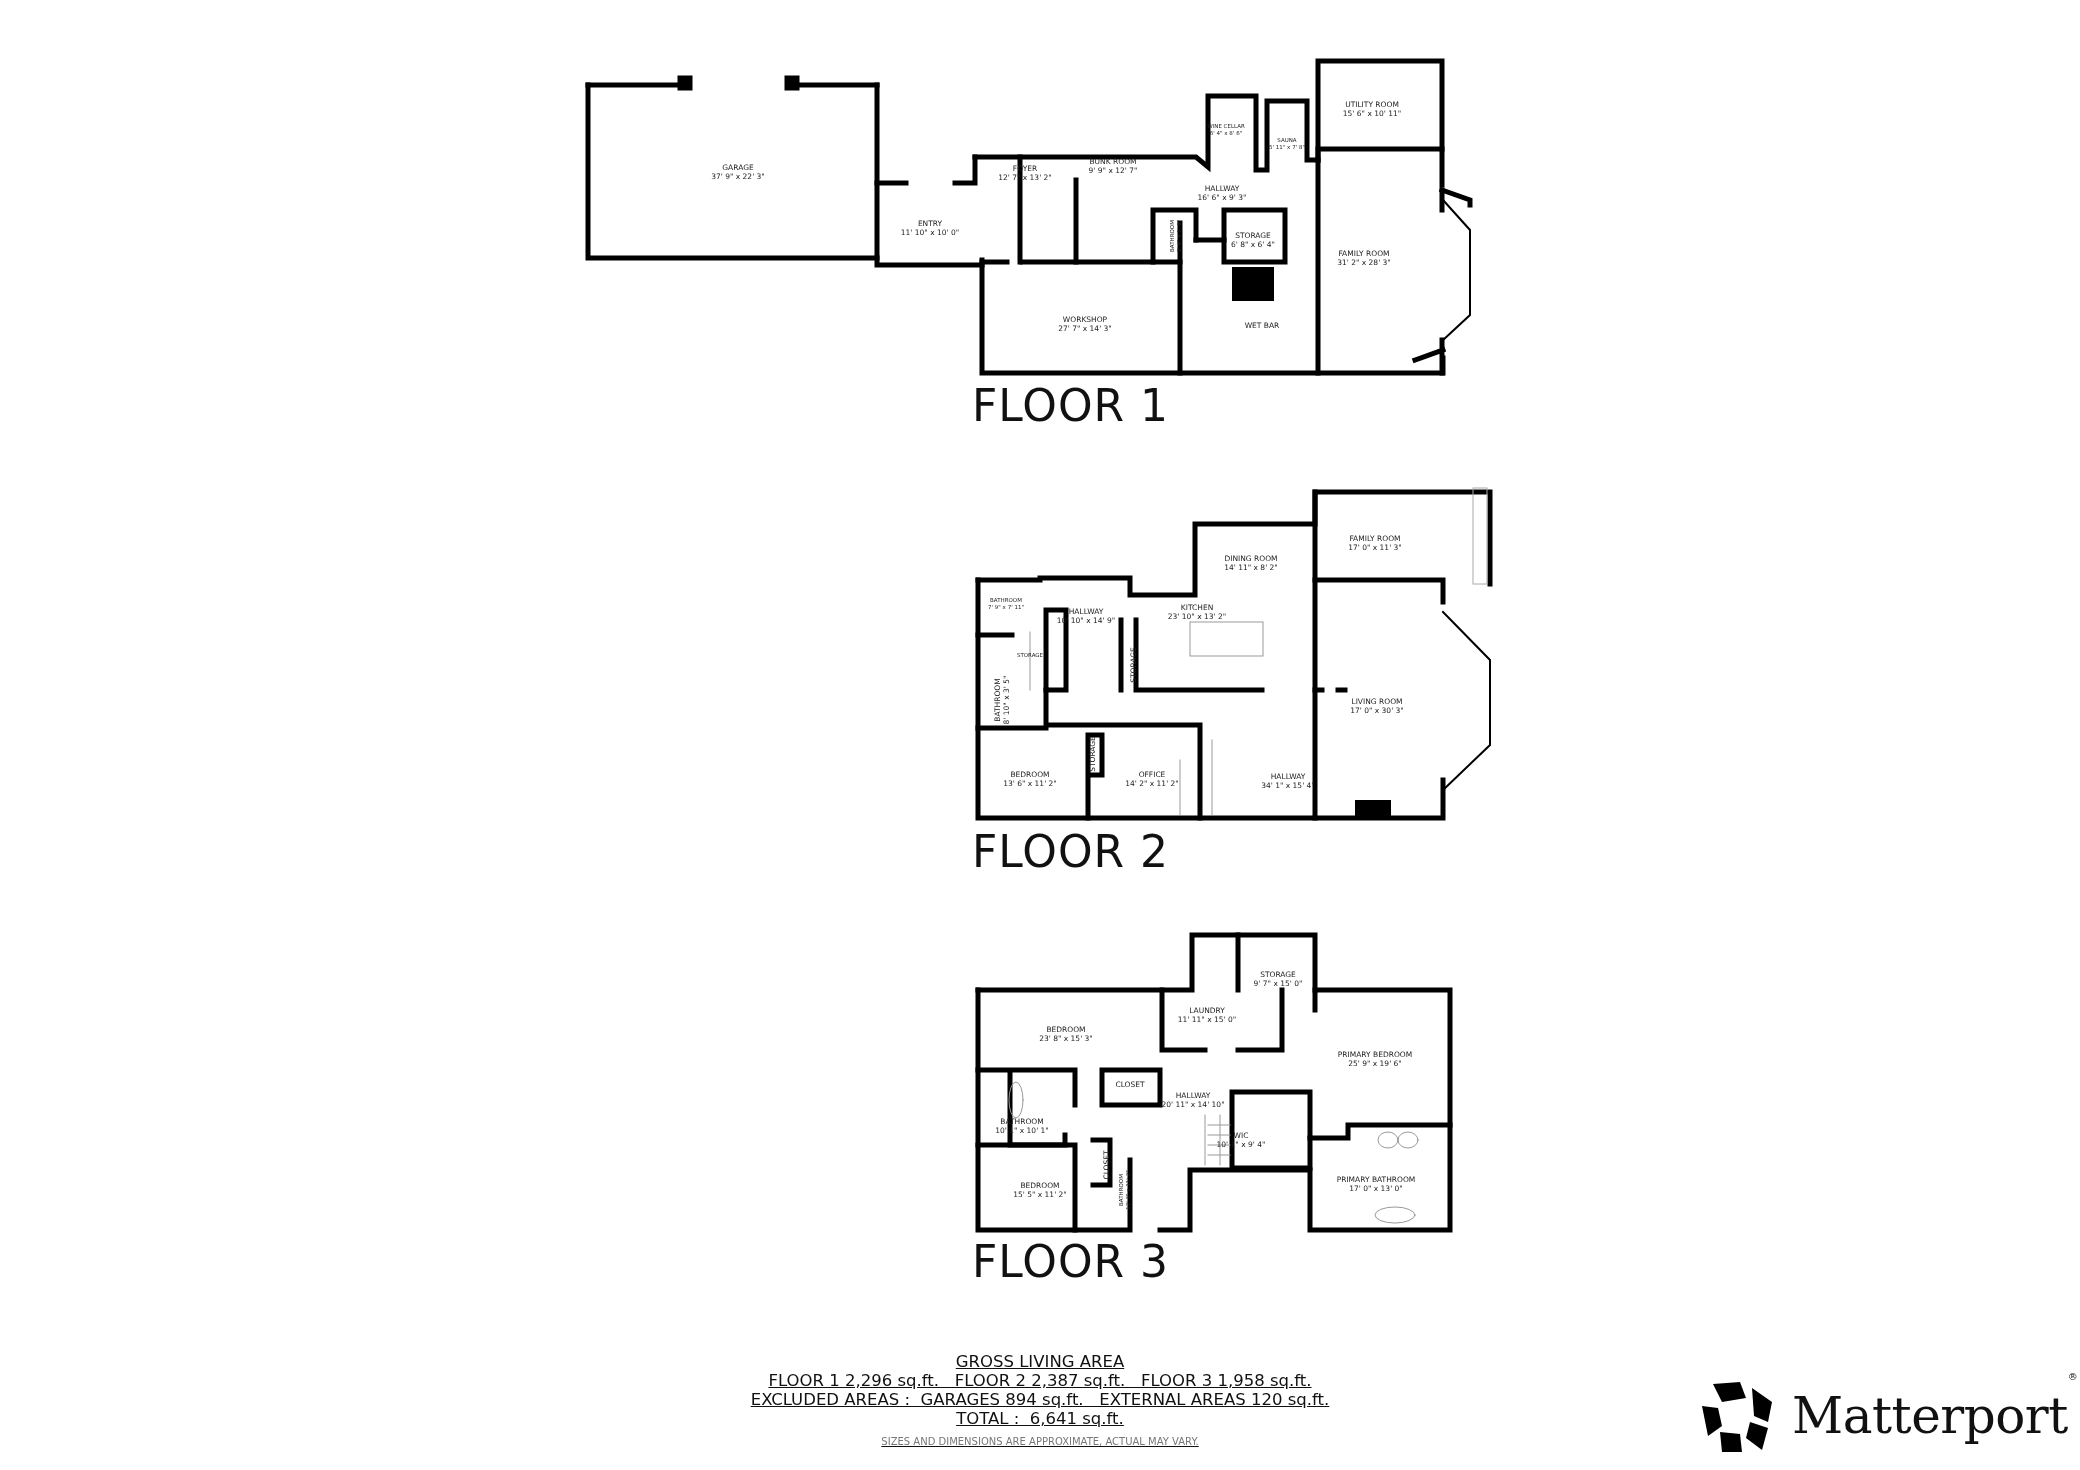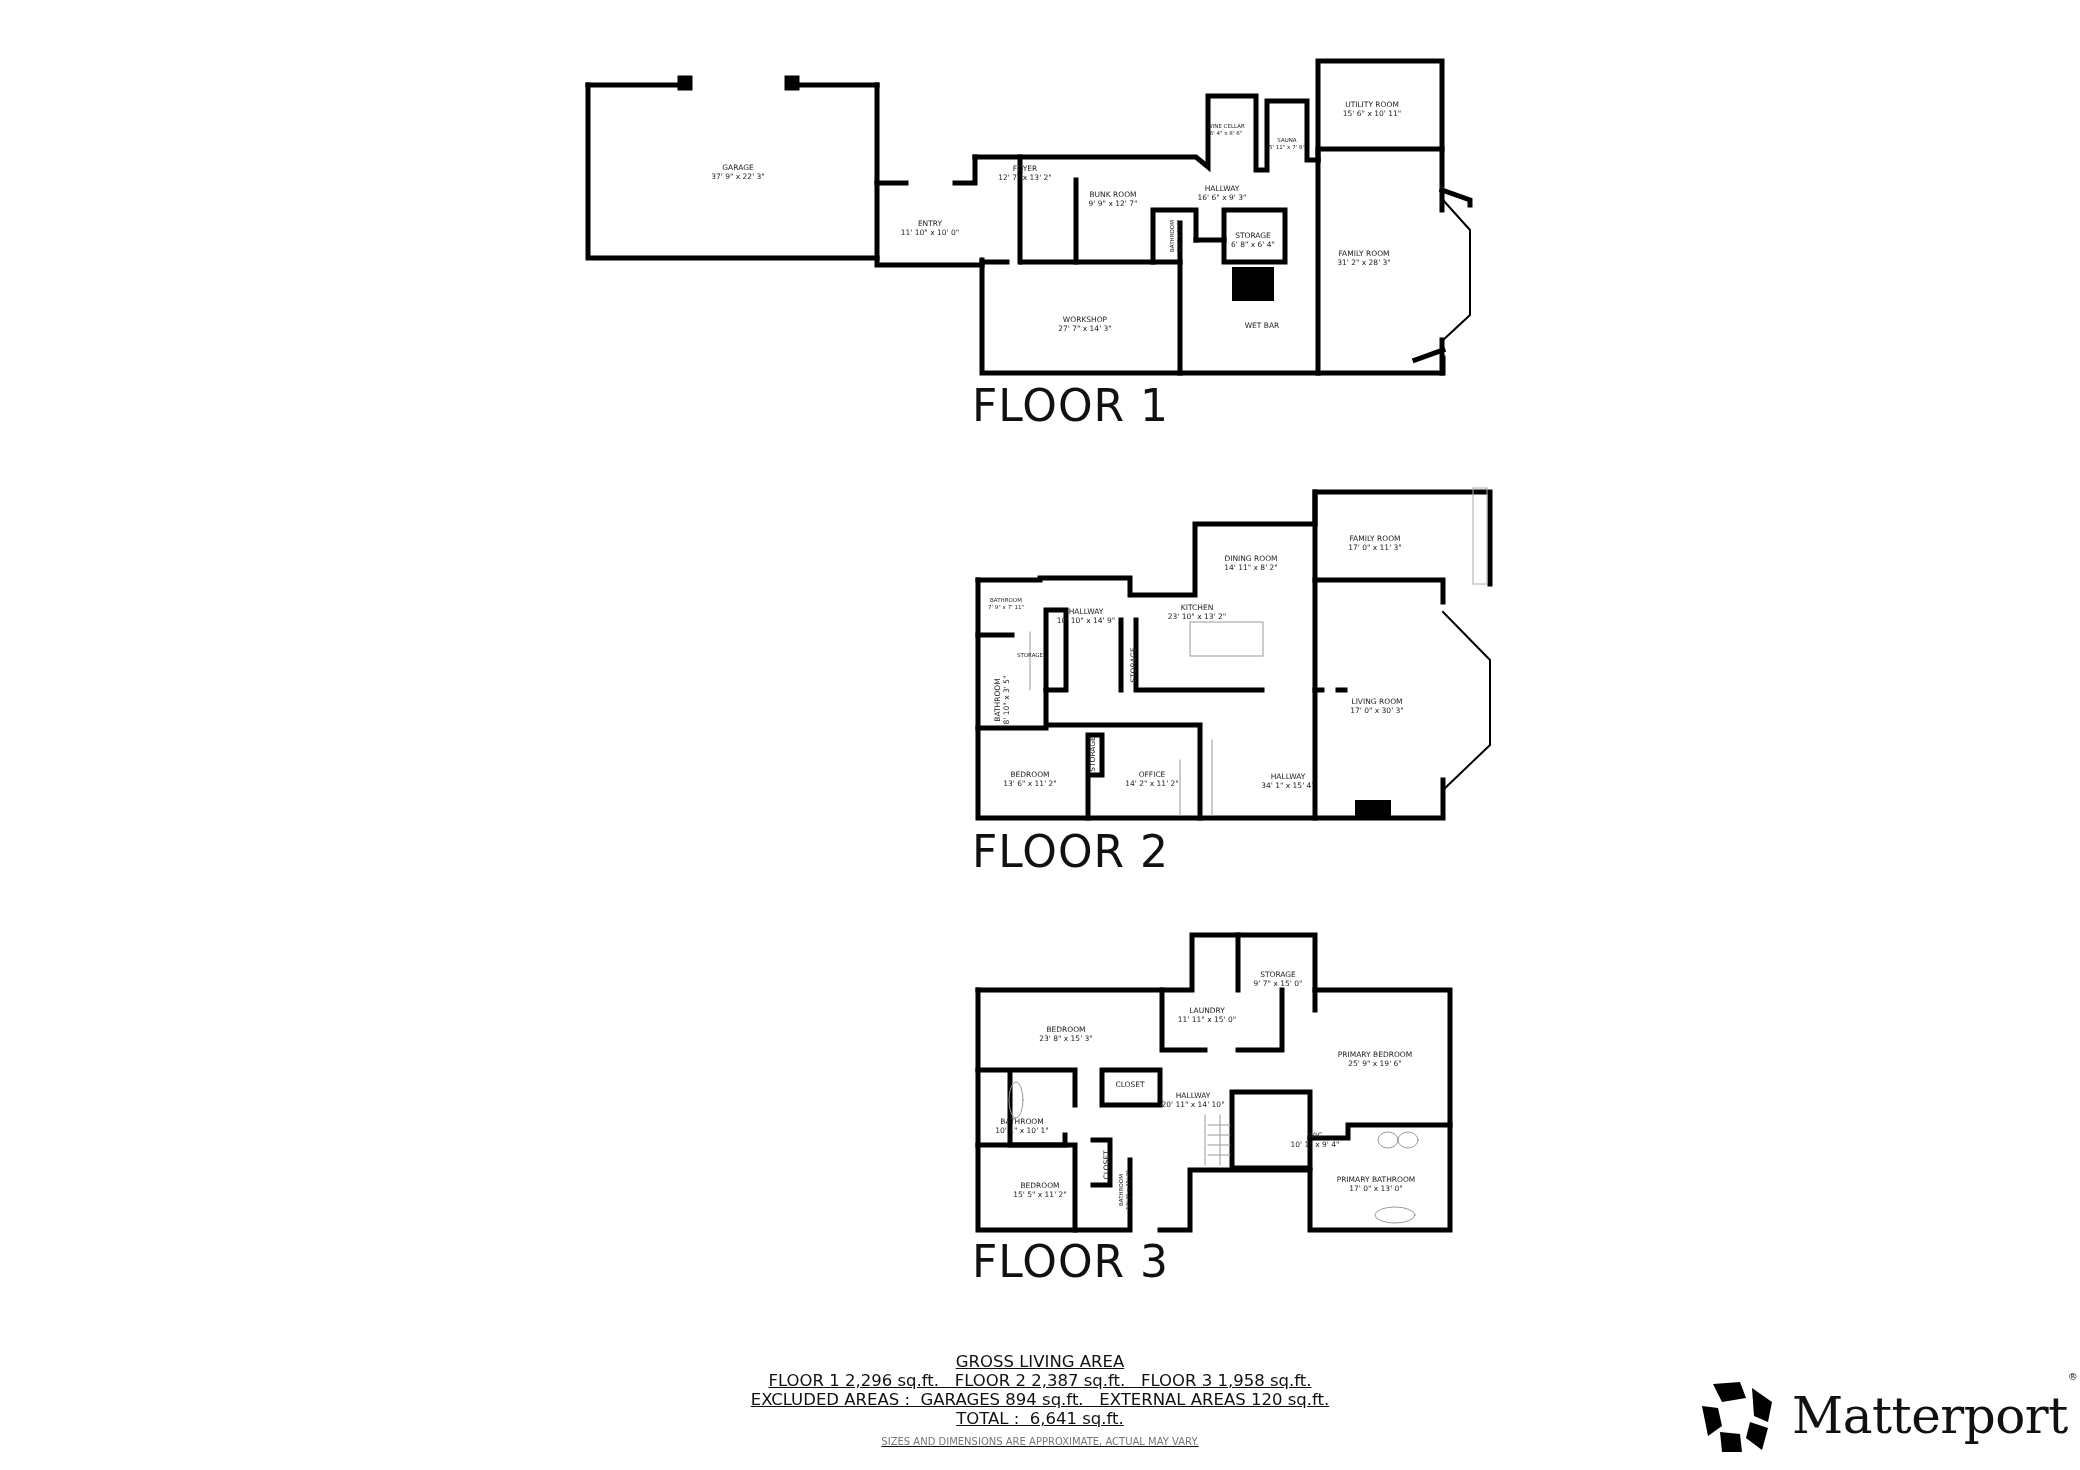--- a/index.html
+++ b/index.html
@@ -99,21 +99,21 @@
   <span class="dm">37' 9" x 22' 3"</span>
 </div>
 <div class="room-label" style="left:930px;top:228px">
   <span class="nm">ENTRY</span>
   <span class="dm">11' 10" x 10' 0"</span>
 </div>
 <div class="room-label" style="left:1025px;top:173px">
   <span class="nm">FOYER</span>
   <span class="dm">12' 7" x 13' 2"</span>
 </div>
-<div class="room-label" style="left:1113px;top:199px">
+<div class="room-label" style="left:1113px;top:166px">
   <span class="nm">BUNK ROOM</span>
   <span class="dm">9' 9" x 12' 7"</span>
 </div>
 <div class="room-label small" style="left:1226px;top:130px">
   <span class="nm">WINE CELLAR</span>
   <span class="dm">6' 4" x 8' 6"</span>
 </div>
 <div class="room-label small" style="left:1287px;top:144px">
   <span class="nm">SAUNA</span>
   <span class="dm">5' 11" x 7' 8"</span>
@@ -218,21 +218,21 @@
   <span class="nm">CLOSET</span>
 </div>
 <div class="room-label" style="left:1193px;top:1100px">
   <span class="nm">HALLWAY</span>
   <span class="dm">20' 11" x 14' 10"</span>
 </div>
 <div class="room-label" style="left:1022px;top:1126px">
   <span class="nm">BATHROOM</span>
   <span class="dm">10' 1" x 10' 1"</span>
 </div>
-<div class="room-label" style="left:1315px;top:1140px">
+<div class="room-label" style="left:1241px;top:1140px">
   <span class="nm">WIC</span>
   <span class="dm">10' 1" x 9' 4"</span>
 </div>
 <div class="room-label vert" style="left:1107px;top:1165px">
   <span class="nm">CLOSET</span>
 </div>
 <div class="room-label small vert" style="left:1125px;top:1190px">
   <span class="nm">BATHROOM</span>
   <span class="dm">12' 3" x 11' 2"</span>
 </div>

